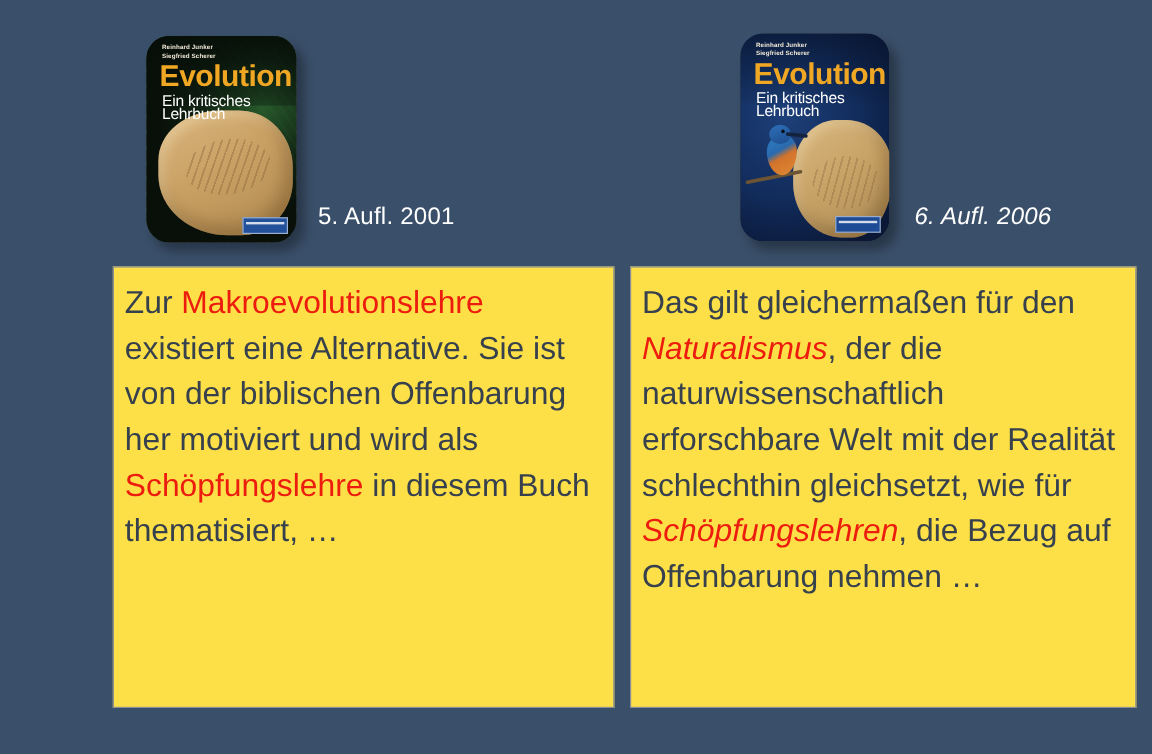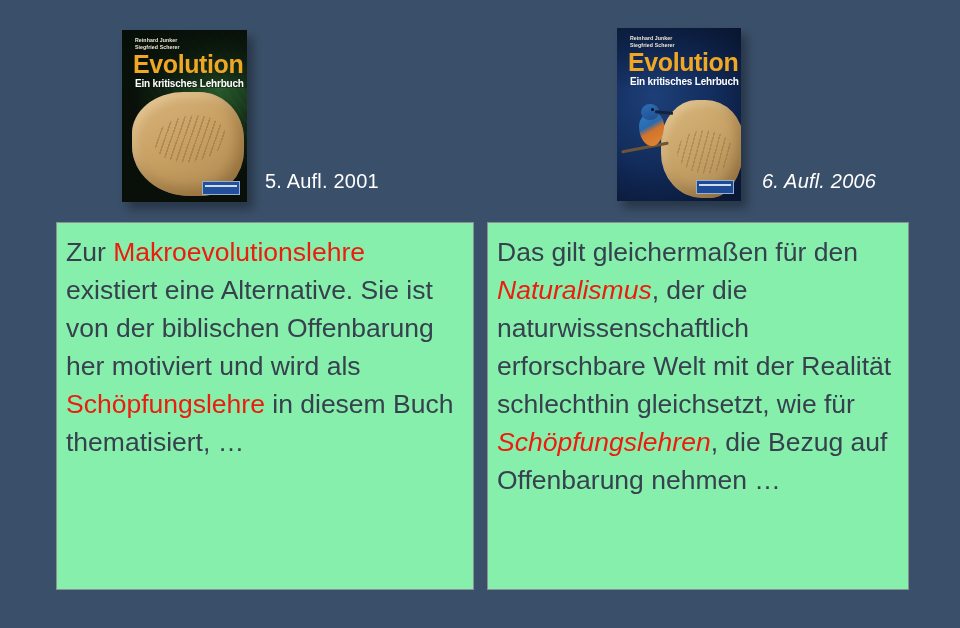--- a/index.html
+++ b/index.html
@@ -21,20 +21,21 @@
   }
 
   
   .book {
     position: absolute;
     width: 125px;
     height: 172px;
     box-shadow: 6px 7px 9px rgba(0,0,0,0.32);
     overflow: hidden;
     background: #404040;
+    border-radius: 19px;
   }
   .book-1 { left: 122px; top: 30px; }
   .book-2 { left: 617px; top: 28px; width: 124px; height: 173px; }
 
   .cover-art {
     position: absolute;
     inset: 0;
   }
   
   .art-1 {
@@ -75,23 +76,23 @@
     font-size: 25px;
     line-height: 25px;
     font-weight: bold;
     color: #f0a824;
     letter-spacing: -0.4px;
   }
   .cover-subtitle {
     position: absolute;
     left: 13px;
     top: 48px;
-    font-size: 10px;
+    font-size: 13px;
     line-height: 11px;
-    font-weight: bold;
+    font-weight: normal;
     color: #ffffff;
     letter-spacing: -0.2px;
   }
   
   .fossil-1 {
     position: absolute;
     left: 10px;
     top: 62px;
     width: 112px;
     height: 104px;
@@ -203,28 +204,29 @@
     letter-spacing: 0.2px;
     white-space: nowrap;
   }
   .caption-1 { left: 265px; top: 170px; }
   .caption-2 { left: 762px; top: 170px; font-style: italic; }
 
   
   .textbox {
     position: absolute;
     top: 222px;
-    background: #86efac;
+    background: #fde047;
     border: 1px solid #8c8f93;
     box-sizing: border-box;
     color: #37414e;
     font-size: 26.5px;
     line-height: 38px;
     padding: 10px 12px 10px 9px;
     overflow: hidden;
+    margin-left: 38px;
   }
   .textbox-left  { left: 56px;  width: 418px; height: 368px; }
   .textbox-right { left: 487px; width: 422px; height: 368px; }
 
   .hl { color: #ec1c0e; }
   .hl-italic { color: #ec1c0e; font-style: italic; }
 </style>
 </head>
 <body>
 

